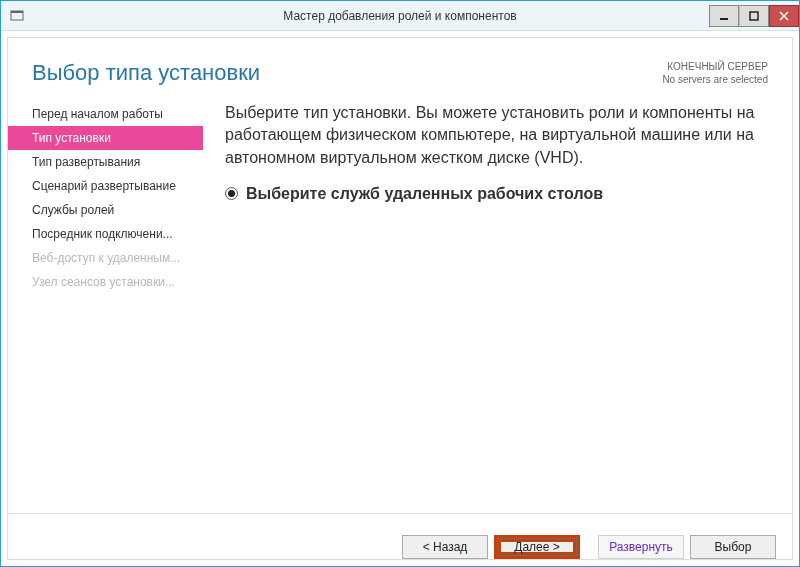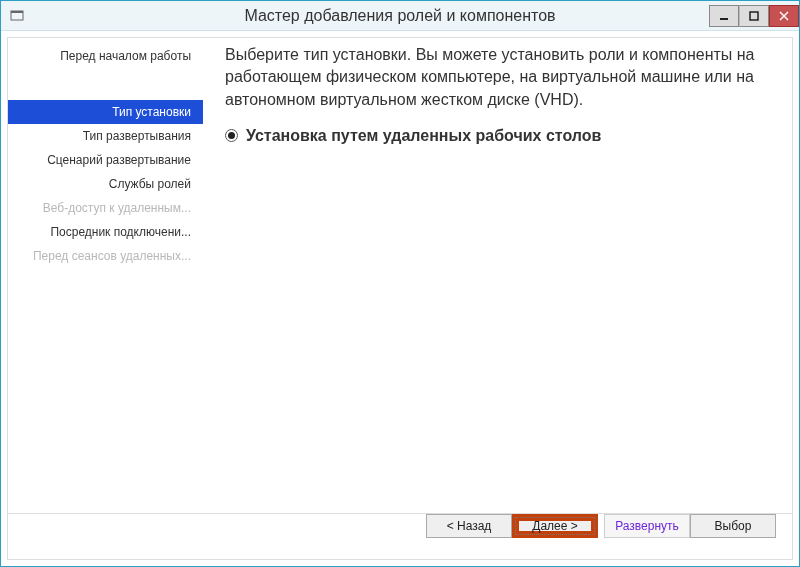--- a/index.html
+++ b/index.html
@@ -31,21 +31,21 @@
   }
   .titlebar-icon {
     width: 16px; height: 16px;
     margin-left: 8px;
     display: flex; align-items: center; justify-content: center;
   }
   .titlebar-title {
     position: absolute;
     left: 0; right: 0;
     text-align: center;
-    font-size: 16px;
+    font-size: 12px;
     color: #333;
     pointer-events: none;
   }
   .title-buttons {
     margin-left: auto;
     display: flex;
     height: 22px;
   }
   .title-btn {
     width: 30px; height: 22px;
@@ -104,26 +104,24 @@
     flex-direction: column;
     font-size: 12px;
   }
   .nav-item {
     padding: 5px 12px 5px 24px;
     color: #333;
     cursor: default;
     white-space: nowrap;
     overflow: hidden;
     text-overflow: ellipsis;
-    text-align: right;
   }
   .nav-item.active {
-    background: #1d4ed8;
+    background: #ec4899;
     color: #fff;
-    margin-top: 32px;
   }
   .nav-item.disabled {
     color: #b8b8b8;
   }
 
   .main {
     flex: 1;
     padding: 6px 28px 0 22px;
     color: #333;
     font-size: 16px;
@@ -161,23 +159,24 @@
   .option-text .opt-desc {
     line-height: 1.4;
     color: #333;
   }
 
   
   .button-bar {
     height: 46px;
     border-top: 1px solid #ddd;
     display: flex;
-    align-items: flex-start;
+    align-items: flex-end;
     justify-content: flex-end;
     padding: 0 16px;
+    gap: 6px;
   }
   .btn {
     min-width: 86px;
     height: 24px;
     border: 1px solid #a9a9a9;
     background: #efefef;
     font-size: 12px;
     color: #222;
     padding: 0 10px;
     display: inline-flex;
@@ -225,42 +224,49 @@
         <svg width="10" height="10">
           <line x1="1" y1="1" x2="9" y2="9" stroke="#fff" stroke-width="1.5"></line>
           <line x1="9" y1="1" x2="1" y2="9" stroke="#fff" stroke-width="1.5"></line>
         </svg>
       </div>
     </div>
   </div>
 
   <div class="content">
 
+    <div class="header">
+      <div class="page-title">Выбор типа установки</div>
+      <div class="header-right">
+        <div class="srv-label">КОНЕЧНЫЙ СЕРВЕР</div>
+        <div class="srv-status">No servers are selected</div>
+      </div>
+    </div>
 
     <div class="body">
 
       <div class="sidebar">
         <div class="nav-item">Перед началом работы</div>
         <div class="nav-item active">Тип установки</div>
         <div class="nav-item">Тип развертывания</div>
         <div class="nav-item">Сценарий развертывание</div>
         <div class="nav-item">Службы ролей</div>
+        <div class="nav-item">Посредник подключени...</div>
         <div class="nav-item disabled">Веб-доступ к удаленным...</div>
-        <div class="nav-item">Посредник подключени...</div>
-        <div class="nav-item disabled">Перед сеансов удаленных...</div>
+        <div class="nav-item disabled">Узел сеансов установки...</div>
       </div>
 
       <div class="main">
         <div class="intro">Выберите тип установки. Вы можете установить роли и компоненты на работающем физическом компьютере, на виртуальной машине или на автономном виртуальном жестком диске (VHD).</div>
 
 
         <div class="option">
           <div class="radio checked"></div>
           <div class="option-text">
-            <div class="opt-title">Установка путем удаленных рабочих столов</div>
+            <div class="opt-title">Выберите служб удаленных рабочих столов</div>
           </div>
         </div>
       </div>
     </div>
 
     <div class="button-bar">
       <div class="btn">&lt; Назад</div>
       <div class="btn default">Далее &gt;</div>
       <span class="btn-gap"></span>
       <div class="btn disabled">Развернуть</div>

